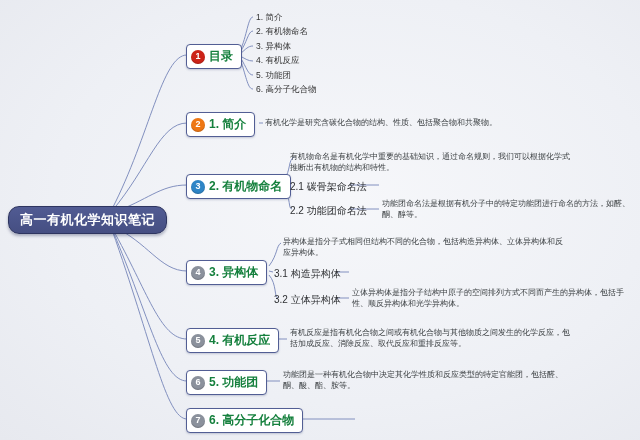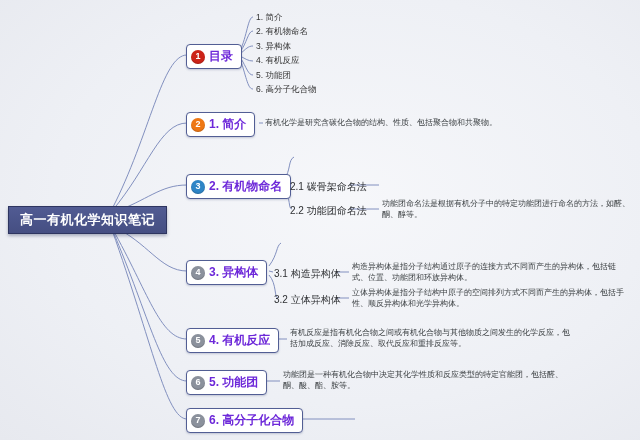--- a/index.html
+++ b/index.html
@@ -9,31 +9,31 @@
   }
   .canvas{
     position:relative;width:640px;height:440px;
     background:radial-gradient(ellipse at 55% 45%, #f6f7fa 0%, #eef0f5 60%, #e7e9ef 100%);
   }
   svg.wires{position:absolute;left:0;top:0;}
   svg.wires path{fill:none;stroke:#8290bf;stroke-width:1;}
   .root{
     position:absolute;display:inline-flex;align-items:center;
     background:linear-gradient(180deg,#515b93,#454e82);
-    border:1px solid #2e3560;border-radius:0;
+    border:1px solid #2e3560;border-radius:11px;
     padding:4px 11px;box-shadow:0 2px 3px rgba(40,50,90,.35);
     color:#ffffff;font-size:13px;font-weight:bold;letter-spacing:.5px;white-space:nowrap;
   }
   .node{
     position:absolute;display:inline-flex;align-items:center;gap:4px;
     background:#ffffff;border:1px solid #525e94;border-radius:4px;
     padding:3px 8px 3px 4px;box-shadow:0 1px 2px rgba(60,70,120,.25);
     white-space:nowrap;
   }
-  .node .lbl{font-size:12px;font-weight:bold;color:#6d28d9;}
+  .node .lbl{font-size:12px;font-weight:bold;color:#15803d;}
   .badge{
     width:14px;height:14px;border-radius:50%;flex:0 0 14px;
     display:flex;align-items:center;justify-content:center;
     color:#fff;font-size:9px;font-weight:bold;line-height:1;
     box-shadow:inset 0 -1px 1px rgba(0,0,0,.2);
   }
   .badge-red{background:#cc2318;}
   .badge-orange{background:#ee7714;}
   .badge-blue{background:#2f85c6;}
   .badge-gray{background:#8b919c;}
@@ -131,26 +131,27 @@
 
   <span class="toc-item" style="top:12px">1. 简介</span>
   <span class="toc-item" style="top:26px">2. 有机物命名</span>
   <span class="toc-item" style="top:41px">3. 异构体</span>
   <span class="toc-item" style="top:55px">4. 有机反应</span>
   <span class="toc-item" style="top:70px">5. 功能团</span>
   <span class="toc-item" style="top:84px">6. 高分子化合物</span>
 
   <div class="note nowrap" style="left:265px;top:118px">有机化学是研究含碳化合物的结构、性质、包括聚合物和共聚物。</div>
 
+  <div class="note" style="left:290px;top:152px;width:284px">有机物命名是有机化学中重要的基础知识，通过命名规则，我们可以根据化学式推断出有机物的结构和特性。</div>
   <span class="sublabel" style="left:290px;top:180px">2.1 碳骨架命名法</span>
   <span class="sublabel" style="left:290px;top:204px">2.2 功能团命名法</span>
   <div class="note" style="left:382px;top:199px;width:256px">功能团命名法是根据有机分子中的特定功能团进行命名的方法，如醛、酮、醇等。</div>
 
+  <div class="note" style="left:283px;top:237px;width:284px">异构体是指分子式相同但结构不同的化合物，包括构造异构体、立体异构体和反应异构体。</div>
   <span class="sublabel" style="left:274px;top:267px">3.1 构造异构体</span>
-  <div class="note" style="left:352px;top:262px;width:278px">构造异构体是指分子结构通过原子的连接方式不同而产生的异构体，包括链式、位置、功能团和环族异构体。</div>
   <span class="sublabel" style="left:274px;top:293px">3.2 立体异构体</span>
   <div class="note" style="left:352px;top:288px;width:278px">立体异构体是指分子结构中原子的空间排列方式不同而产生的异构体，包括手性、顺反异构体和光学异构体。</div>
 
   <div class="note" style="left:290px;top:328px;width:284px">有机反应是指有机化合物之间或有机化合物与其他物质之间发生的化学反应，包括加成反应、消除反应、取代反应和重排反应等。</div>
 
   <div class="note" style="left:283px;top:370px;width:284px">功能团是一种有机化合物中决定其化学性质和反应类型的特定官能团，包括醛、酮、酸、酯、胺等。</div>
 
 
 </div>
 

